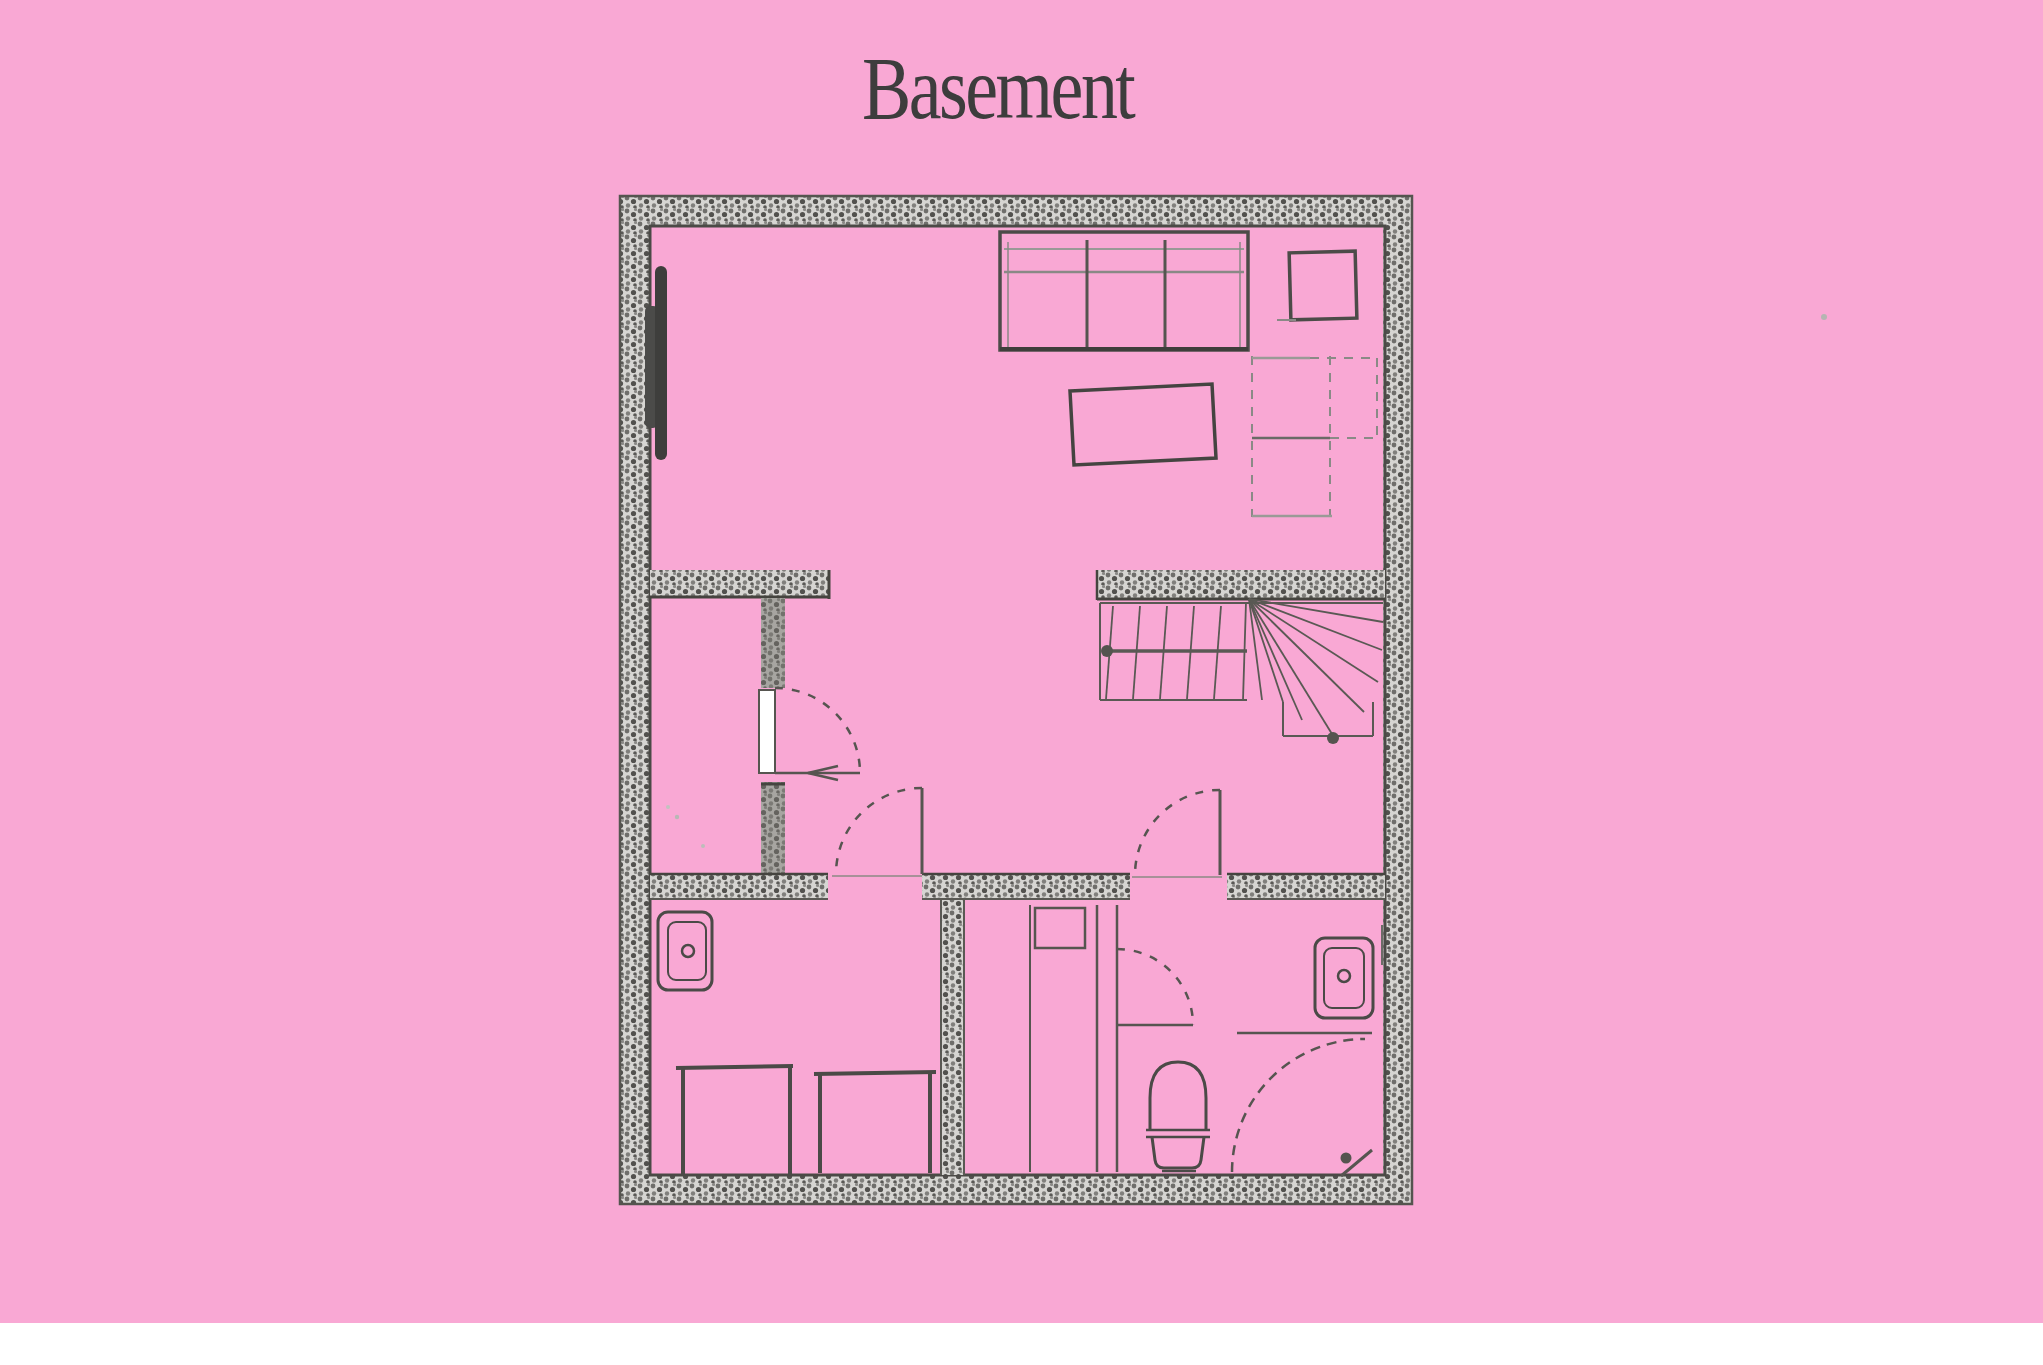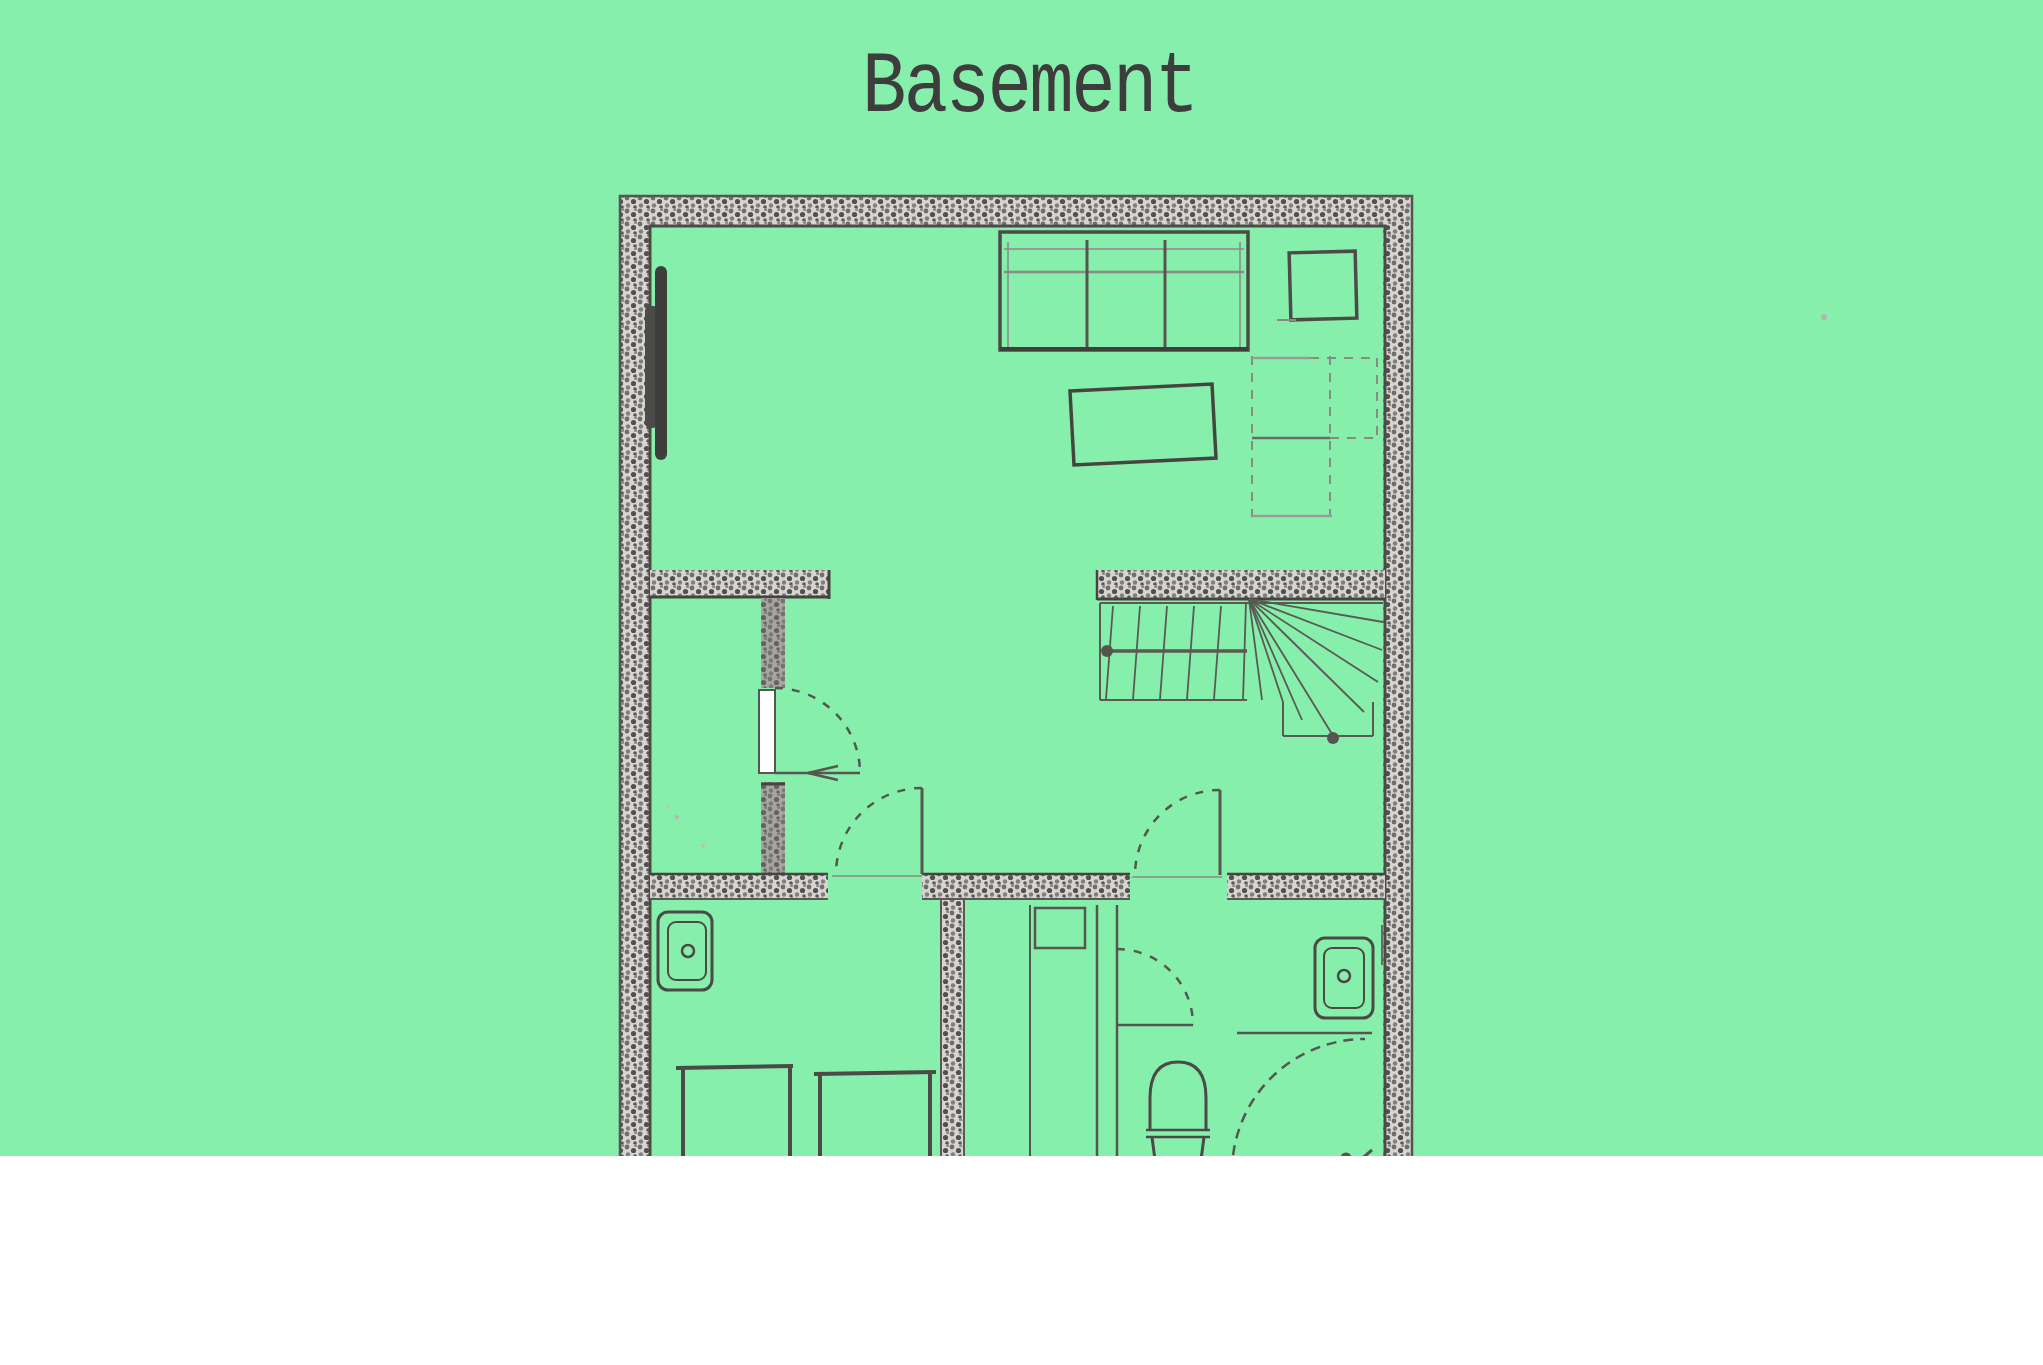--- a/index.html
+++ b/index.html
@@ -1,21 +1,21 @@
 <!DOCTYPE html>
 <html><head>
 <meta charset="utf-8">
 <style>
   html,body{margin:0;padding:0;background:#ffffff;}
   .page{
     position:relative;
-    width:2043px;height:1156px;
-    background:#86efac;
+    width:2043px;height:1323px;
+    background:#f9a8d4;
     overflow:hidden;
-    font-family:Liberation Mono, monospace;
+    font-family:Liberation Serif, serif;
   }
   .title{
     position:absolute;
     left:862px;top:38px;
     font-size:88px;
     letter-spacing:-3px;
     color:#3d3d3d;
     transform:scaleX(.84);
     transform-origin:left top;
     font-weight:normal;

